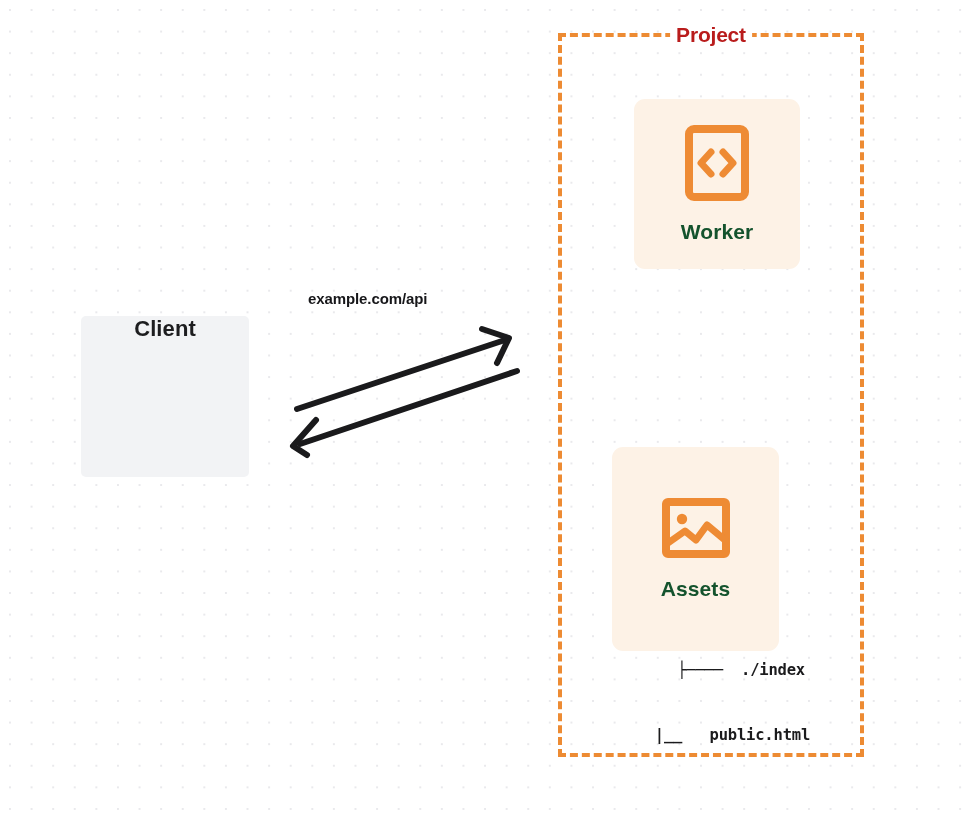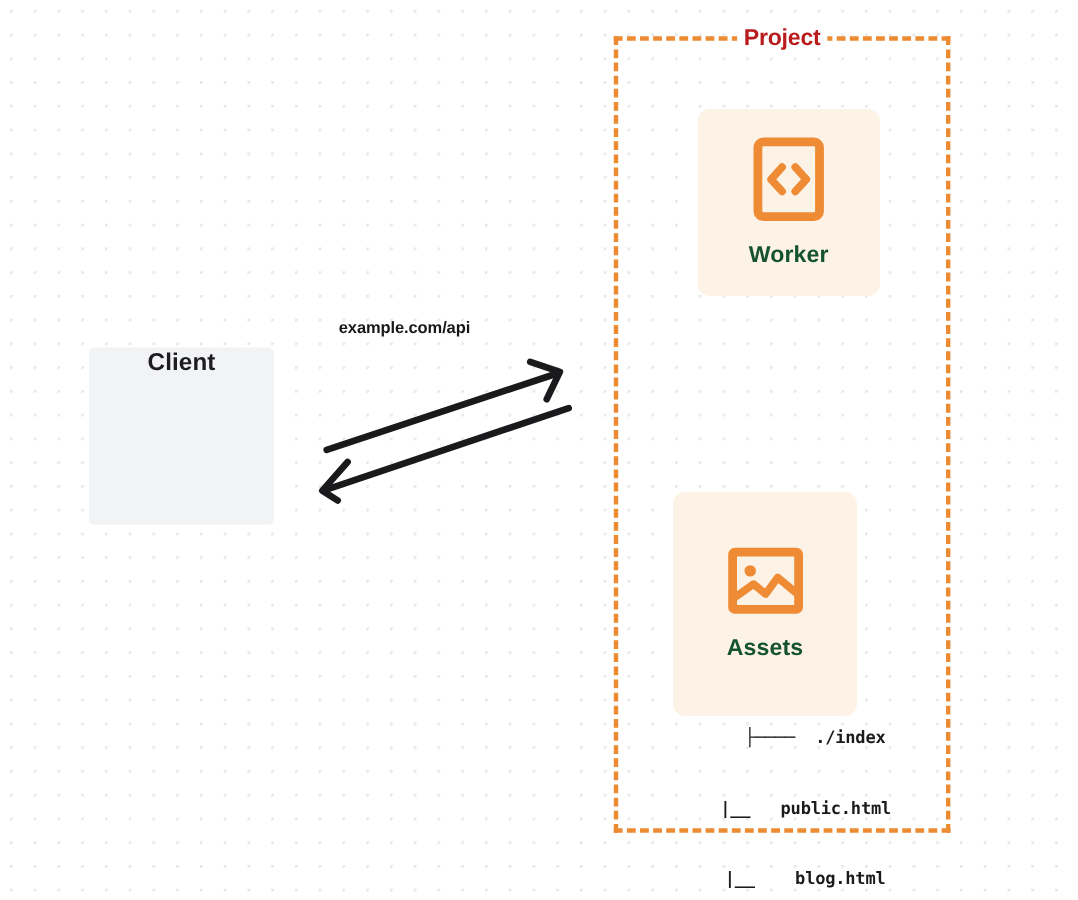--- a/index.html
+++ b/index.html
@@ -190,17 +190,16 @@
         <circle cx="21" cy="22" r="5.2" fill="#ee8b34"></circle>
         <polyline points="7,46 24,34 35,43 46,28 64,43" fill="none" stroke="#ee8b34" stroke-width="7" stroke-linecap="round" stroke-linejoin="round"></polyline>
       </svg>
     </span>
     <span class="card-label">Assets</span>
   </div>
 
   <div id="assets-file-tree">
     <span class="tree-row">├────  ./index</span>
     <span class="tree-row">      |__   public.html</span>
-    <span class="tree-row">      |__    blog.html</span>
     
   </div>
 
 </div>
 
 </body></html>

